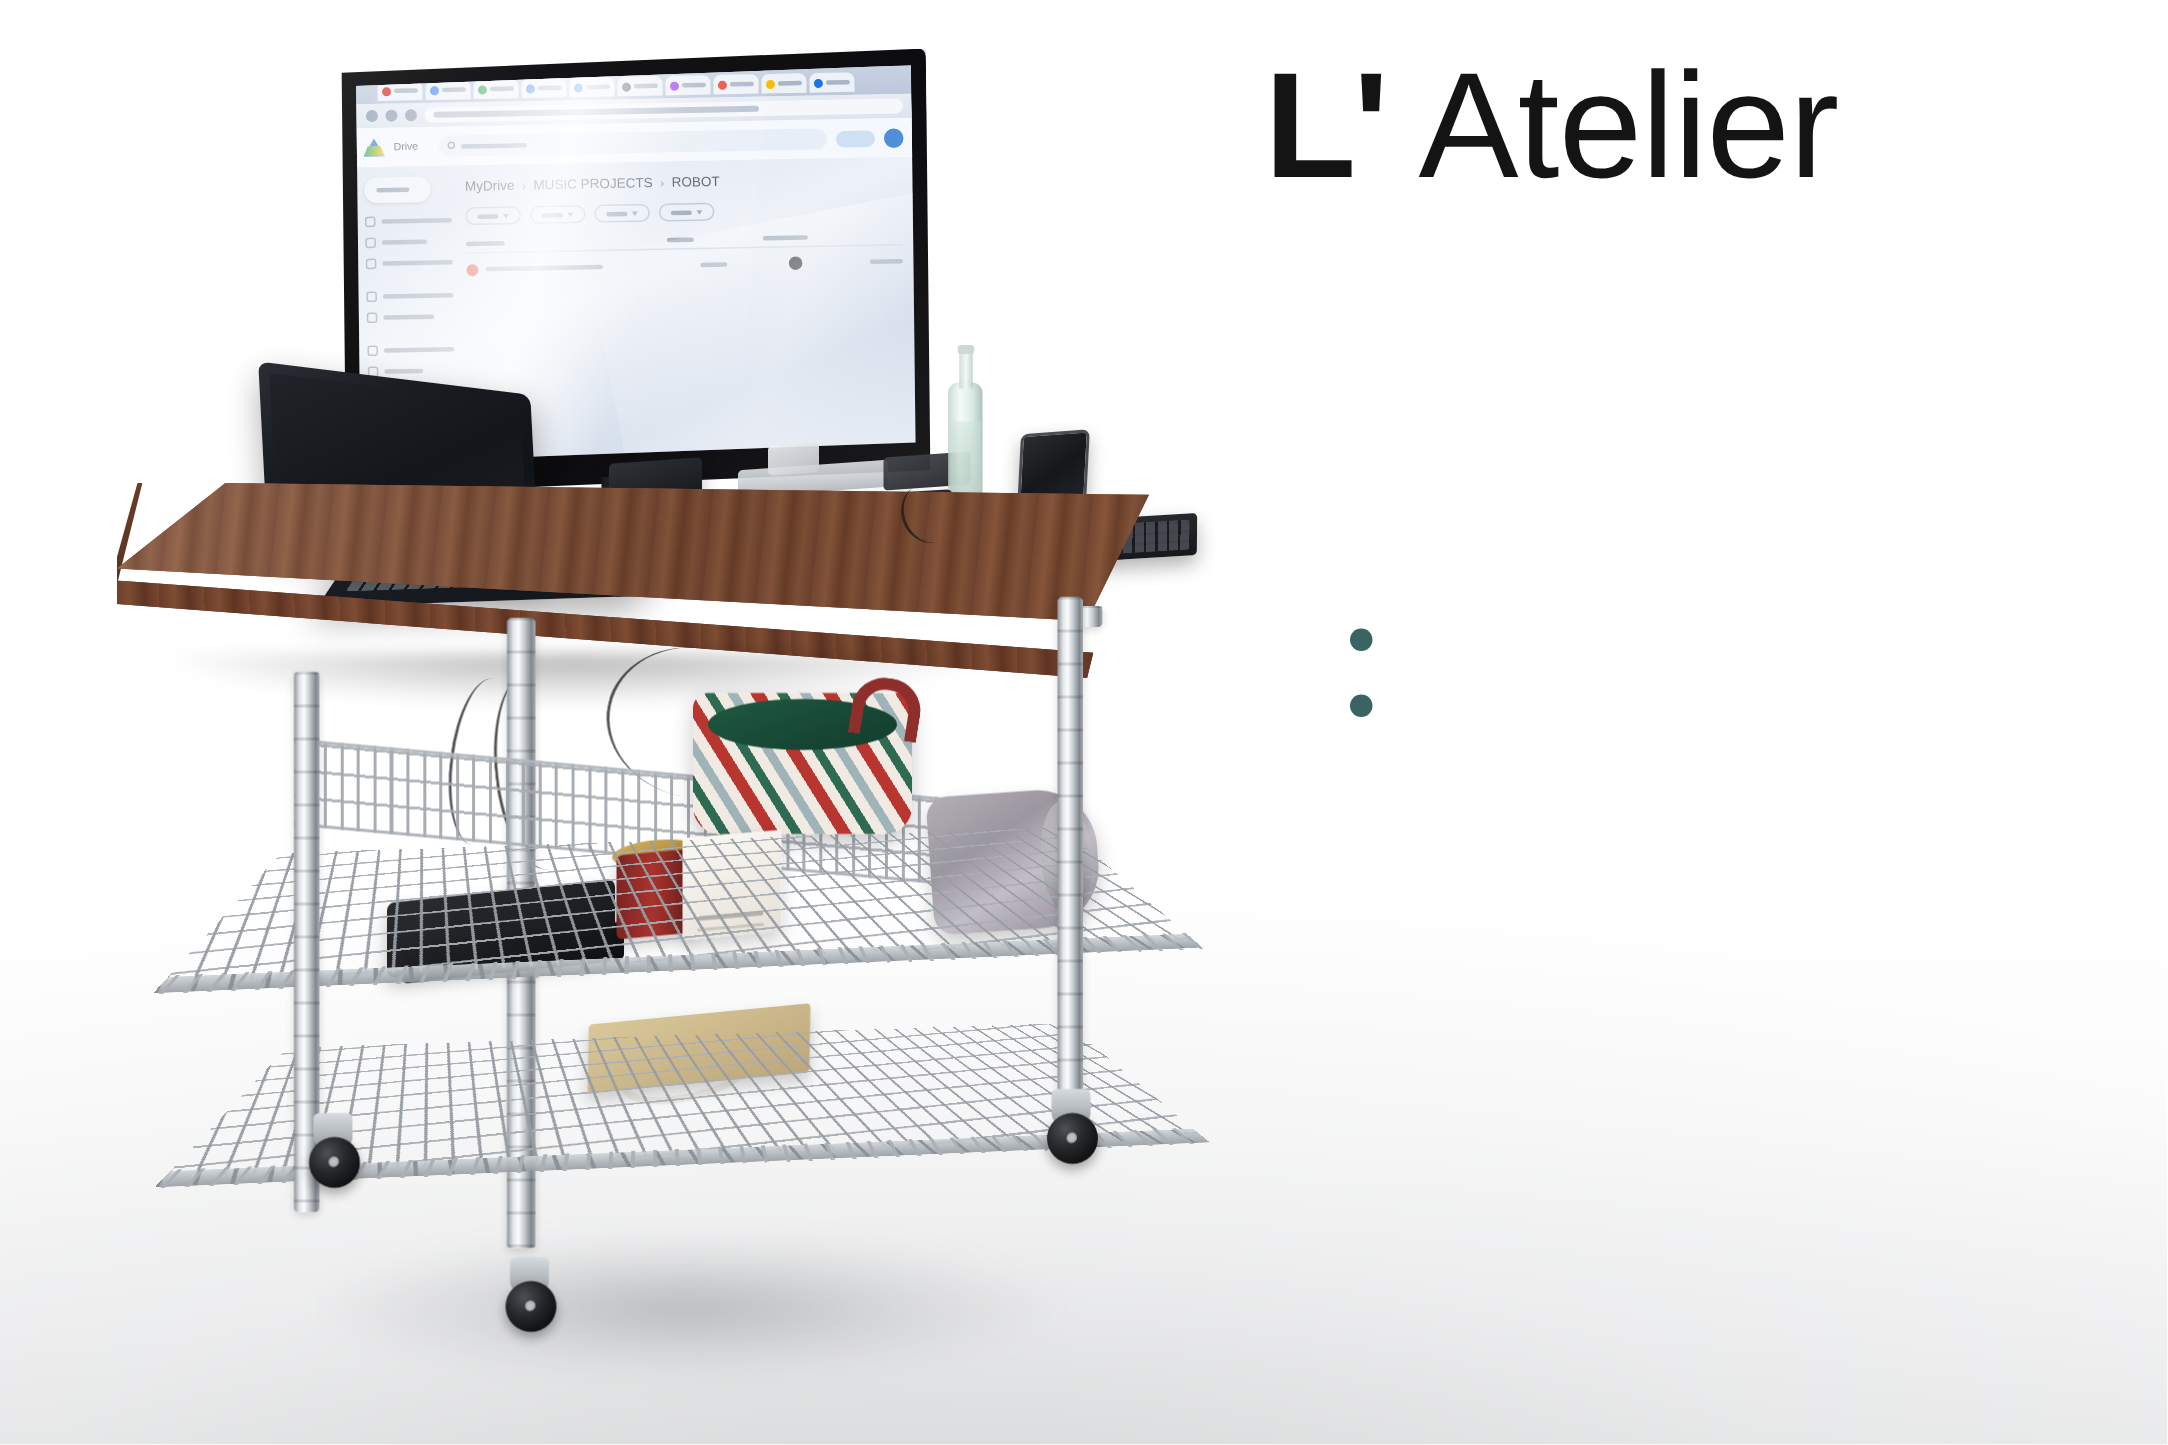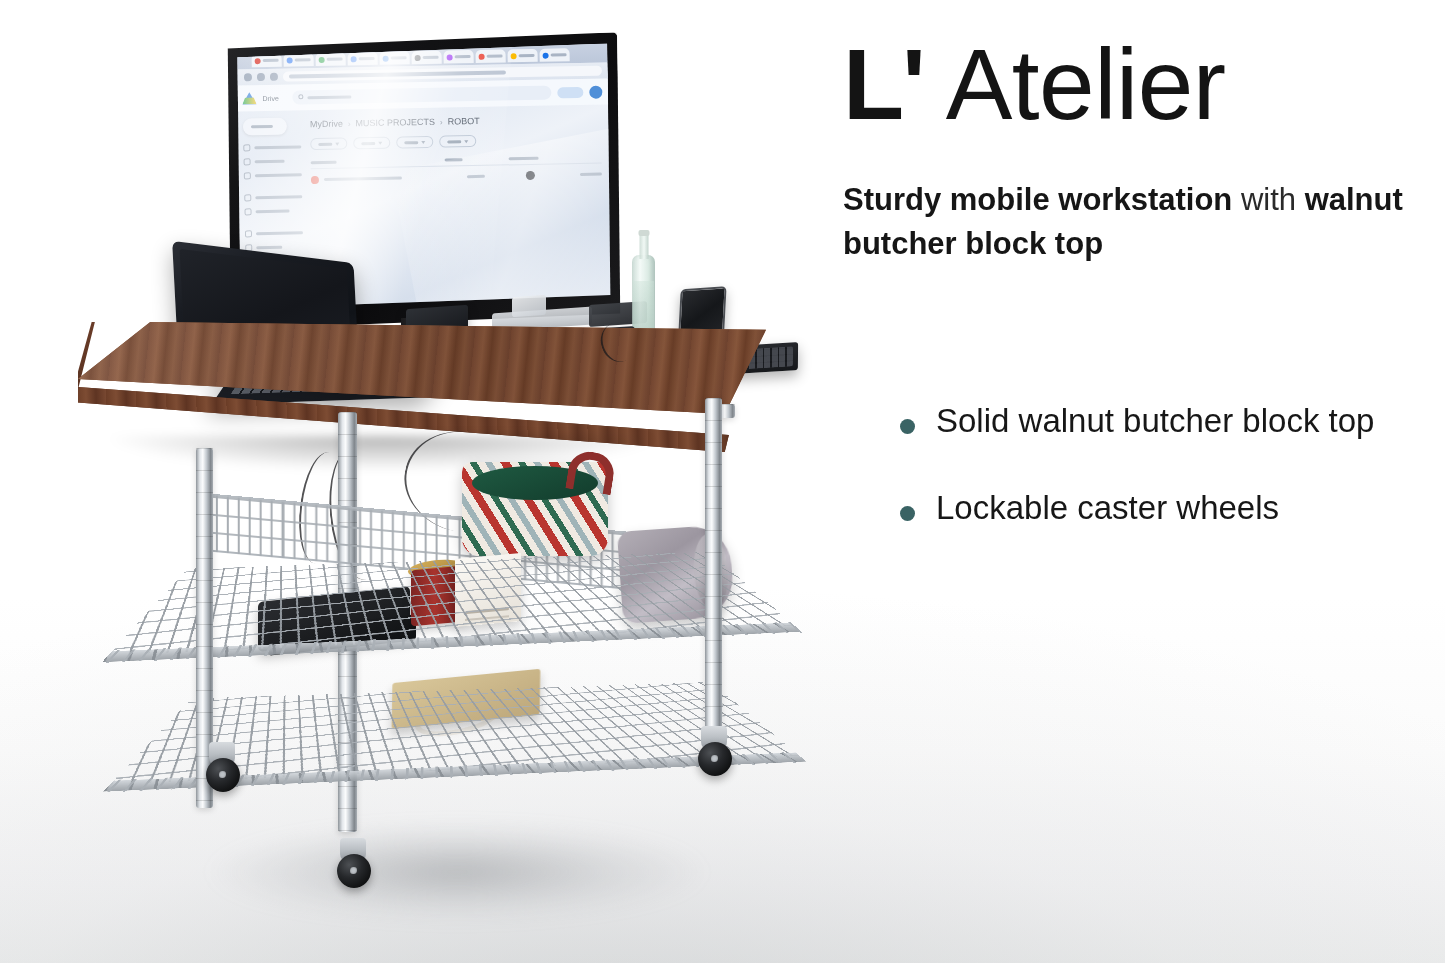--- a/index.html
+++ b/index.html
@@ -616,27 +616,24 @@
       <span class="fork"></span>
       <span class="wheel"></span>
       <span class="hub"></span>
     </div>
   </div>
 
   <div class="copy">
 
     <div class="brand"><span class="l-mark">L'</span><span class="rest"> Atelier</span></div>
 
-    <div class="subtitle"><span class="em">Sturdy mobile workstation</span><span class="lt"> with </span><span class="em">walnut butcher block top</span></div>
 
     <ul class="features">
       <li class="feat">
         <span class="dot"></span>
-        <span>Solid walnut butcher block top</span>
       </li>
       <li class="feat">
         <span class="dot"></span>
-        <span>Lockable caster wheels</span>
       </li>
     </ul>
   </div>
 
 </div>
 
 </body></html>

